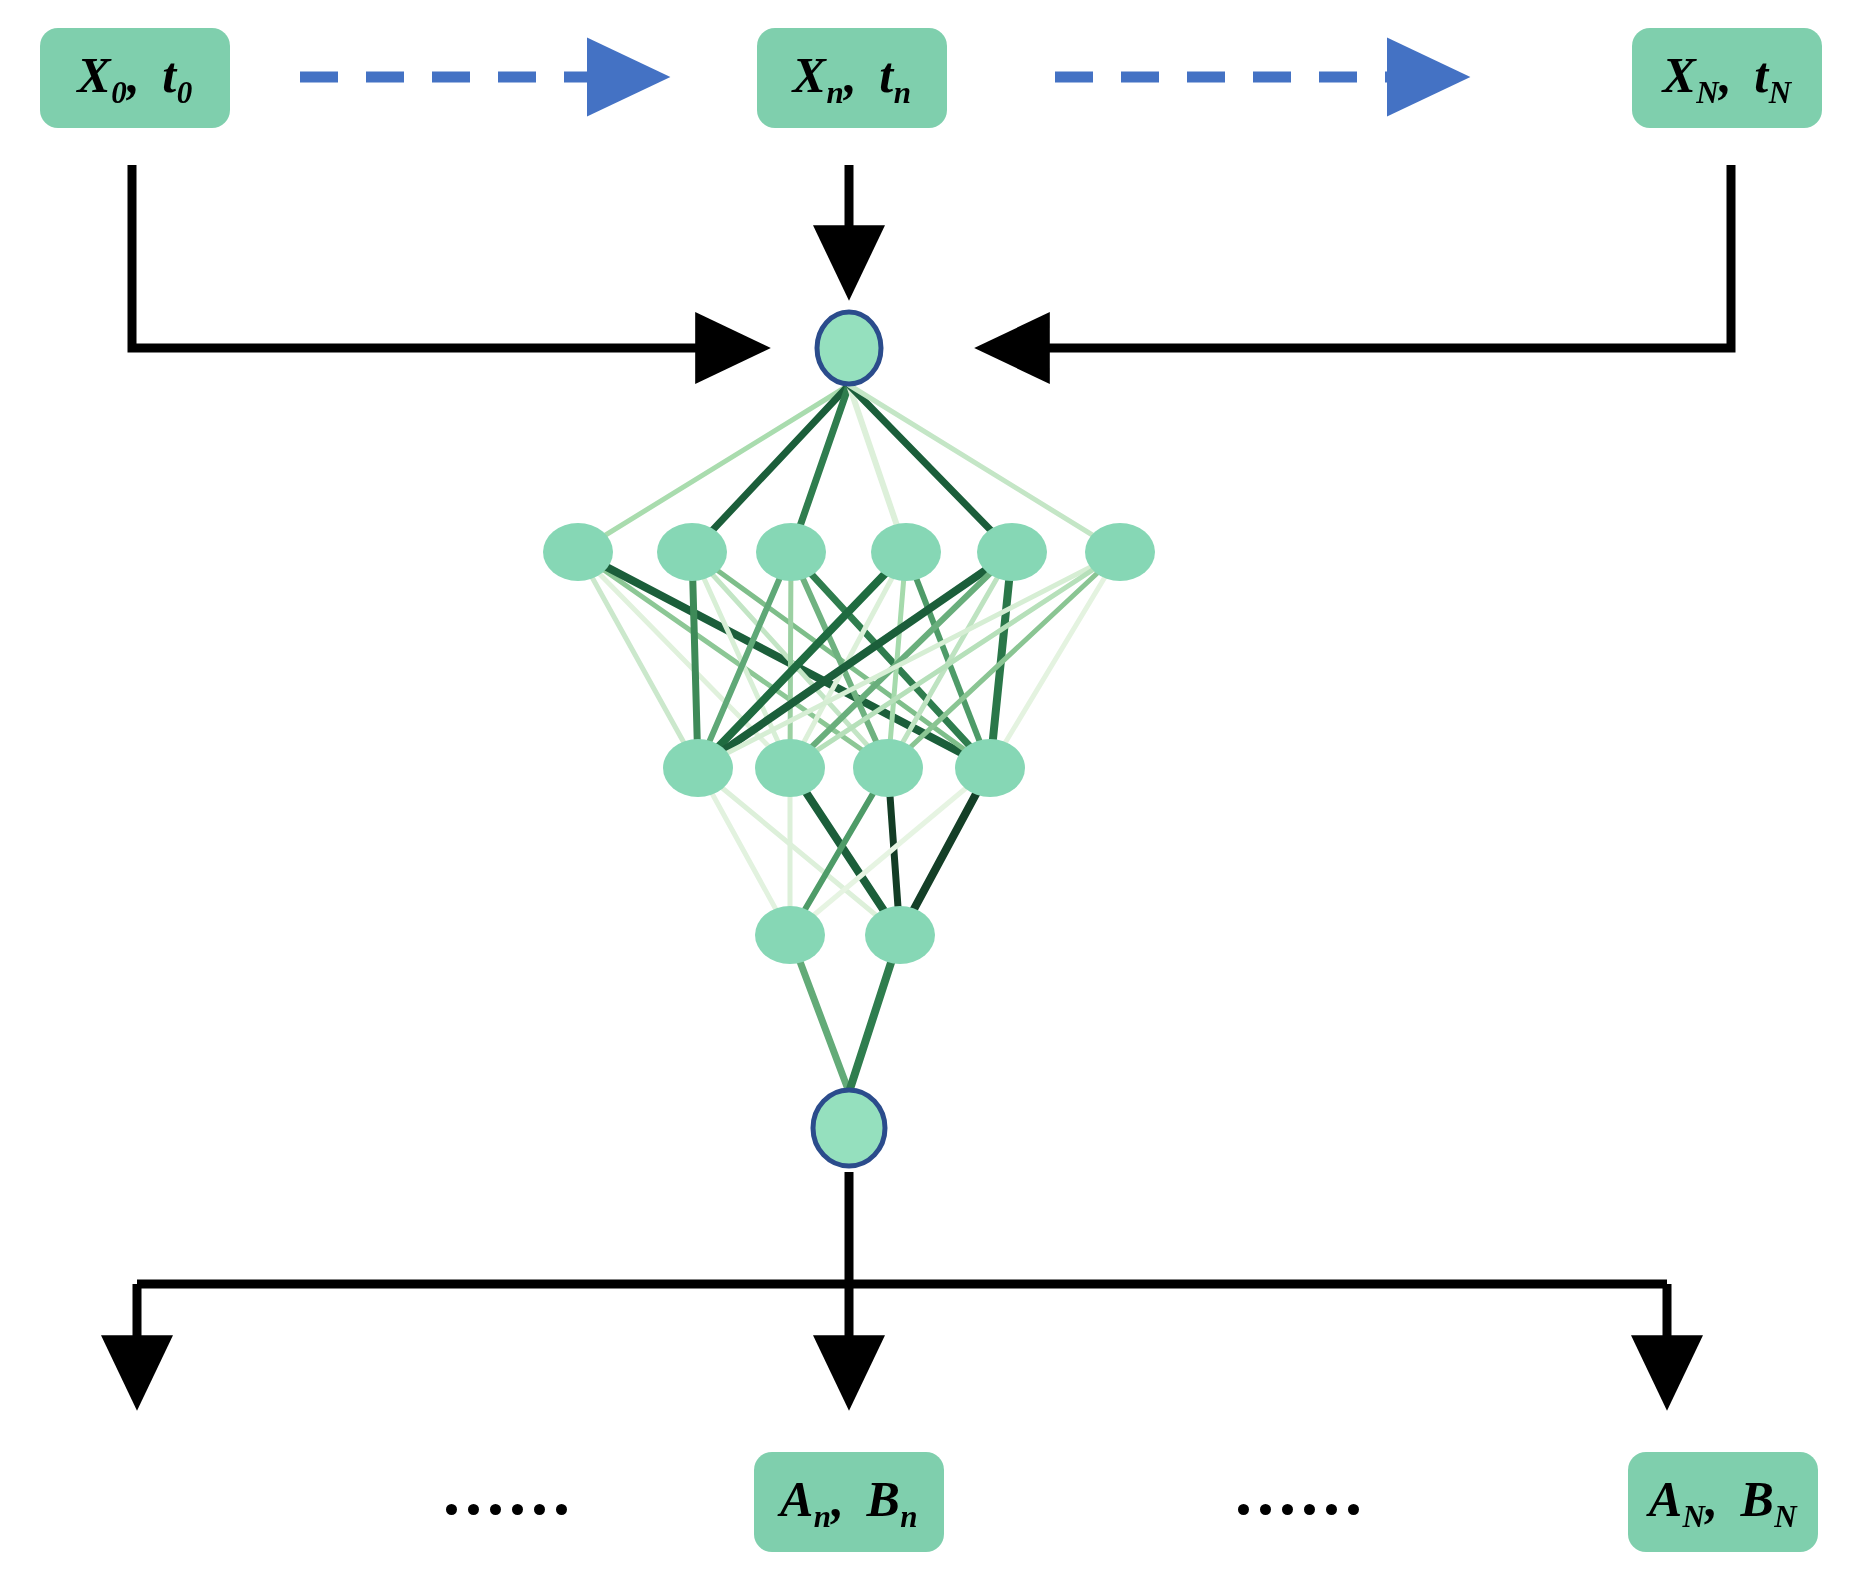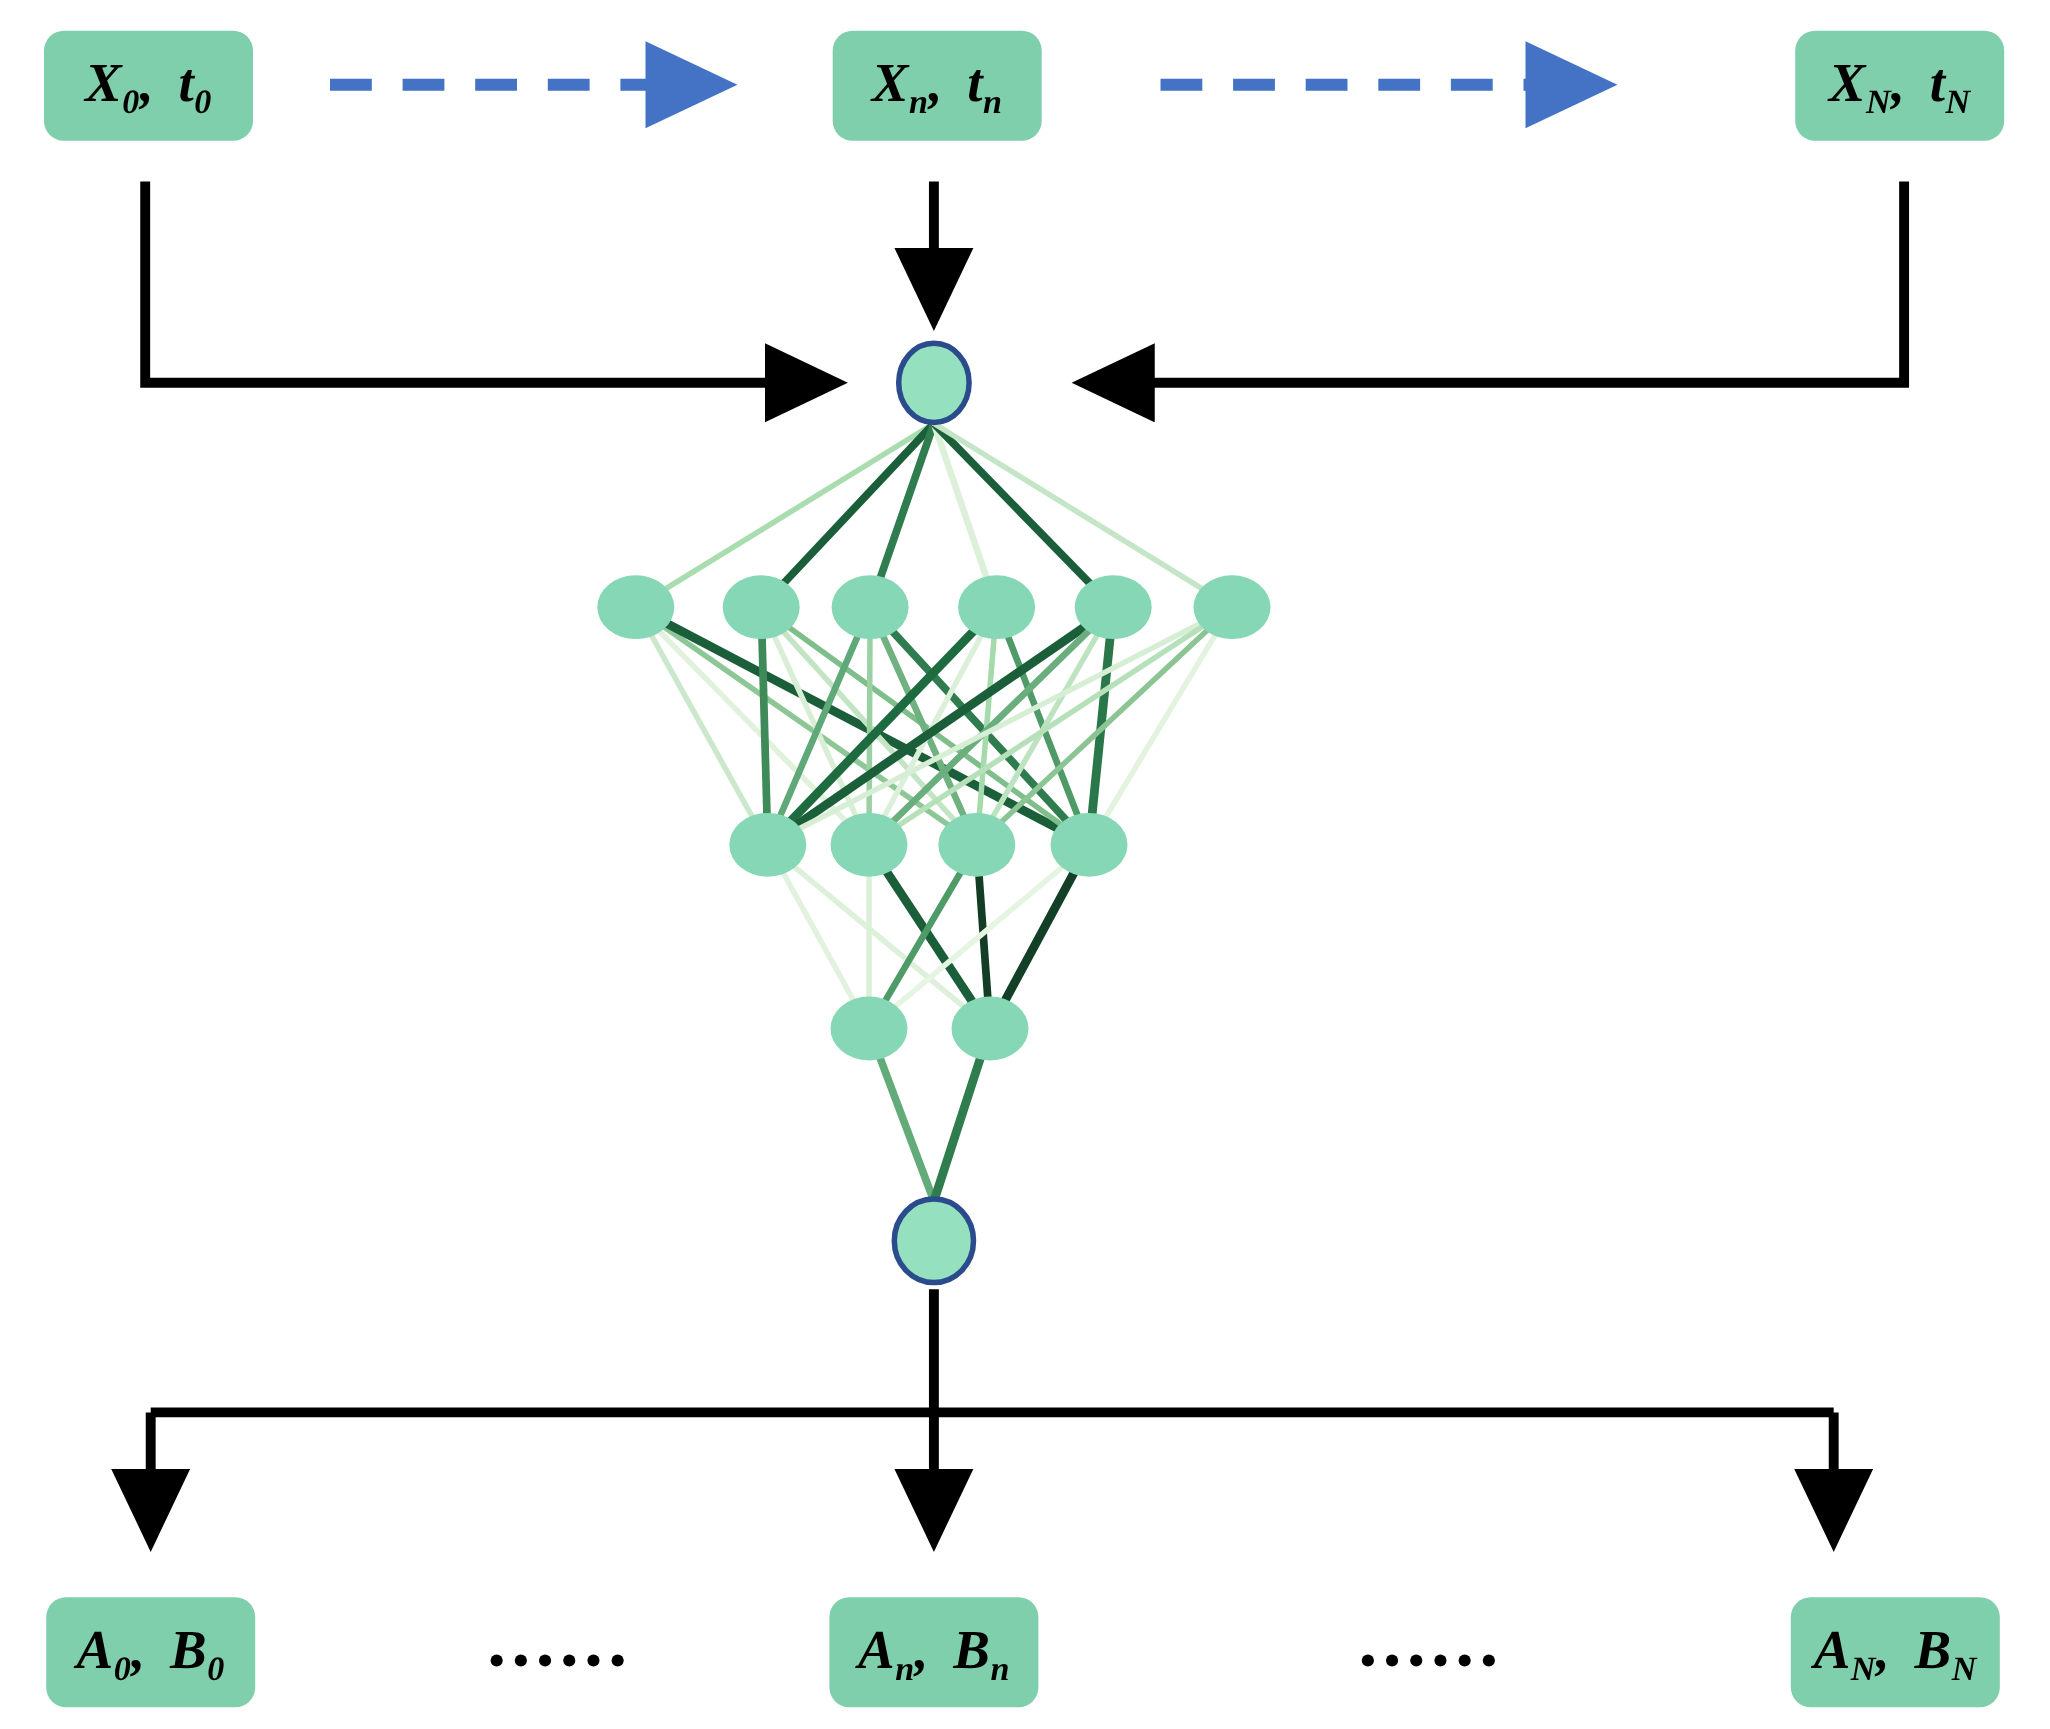--- a/index.html
+++ b/index.html
@@ -210,26 +210,20 @@
     </span>
   </div>
 
   <div class="node-box" style="left:1632px; top:28px; width:190px; height:100px;">
     <span>
       <span>X</span><span class="sub">N</span><span class="comma">,</span>
       <span>t</span><span class="sub">N</span>
     </span>
   </div>
 
-  <div class="node-box" style="left:42px; top:1452px; width:190px; height:100px;">
-    <span>
-      <span>A</span><span class="sub">0</span><span class="comma">,</span>
-      <span>B</span><span class="sub">0</span>
-    </span>
-  </div>
 
   <div class="node-box" style="left:754px; top:1452px; width:190px; height:100px;">
     <span>
       <span>A</span><span class="sub">n</span><span class="comma">,</span>
       <span>B</span><span class="sub">n</span>
     </span>
   </div>
 
   <div class="node-box" style="left:1628px; top:1452px; width:190px; height:100px;">
     <span>

